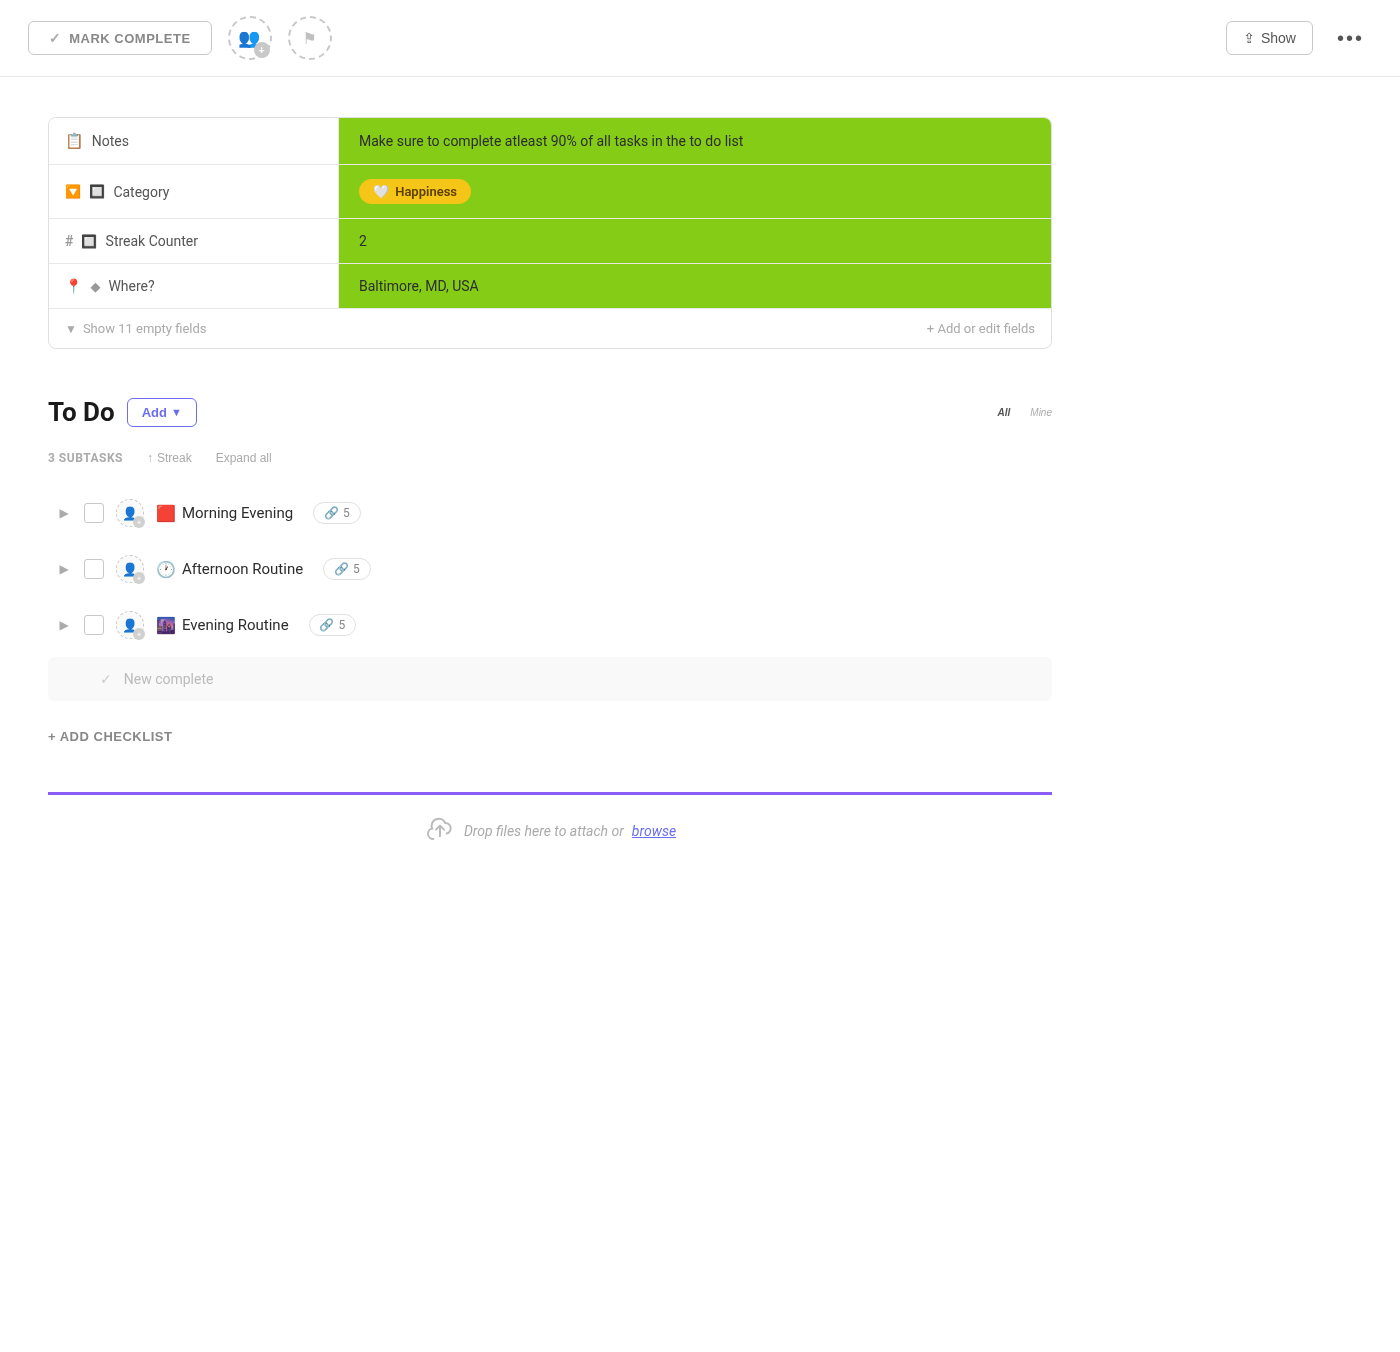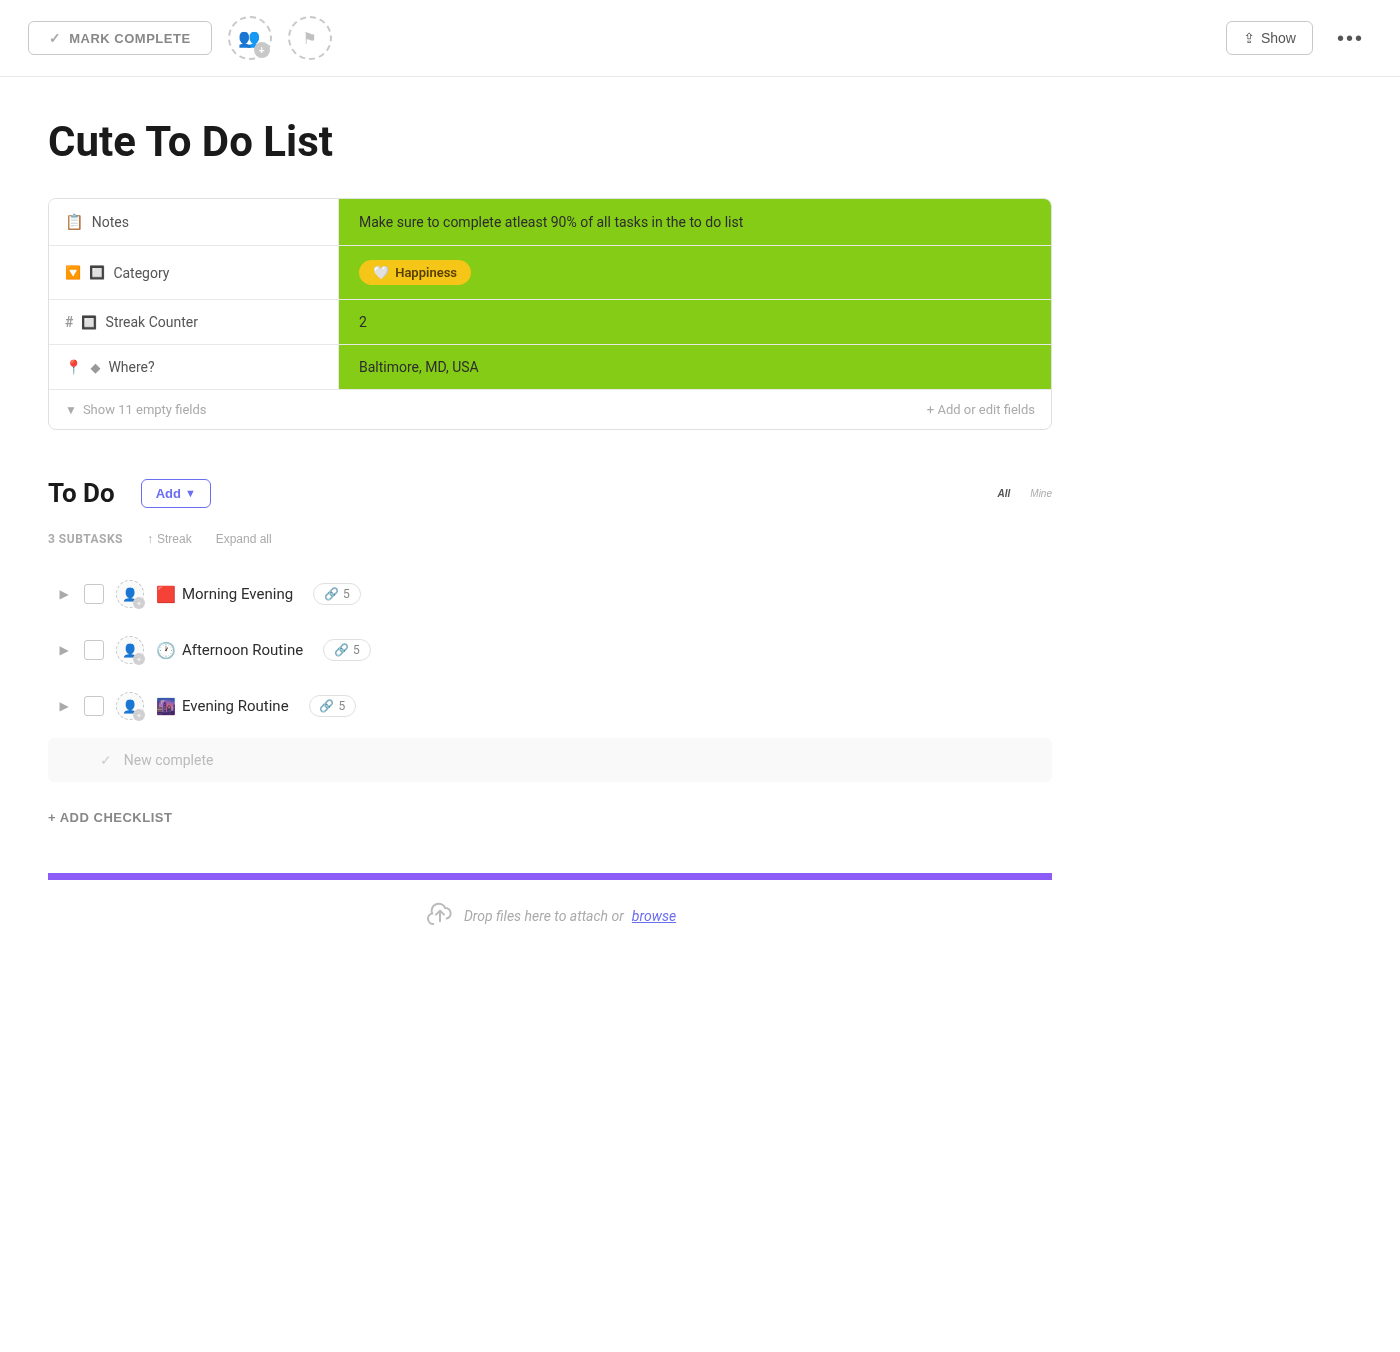--- a/index.html
+++ b/index.html
@@ -172,21 +172,21 @@
       font-size: 13px;
       color: #aaa;
       cursor: pointer;
     }
 
     
     .todo-section { margin-bottom: 40px; }
     .todo-header {
       display: flex;
       align-items: center;
-      gap: 26px;
+      gap: 12px;
       margin-bottom: 24px;
     }
     .todo-title {
       font-size: 26px;
       font-weight: 700;
       color: #1a1a1a;
     }
     .add-btn {
       display: flex;
       align-items: center;
@@ -348,21 +348,21 @@
       text-align: right;
     }
 
     
     .drop-zone {
       display: flex;
       align-items: center;
       justify-content: center;
       gap: 8px;
       padding: 20px;
-      border-top: 7px solid #8b5cf6;
+      border-top: 3px solid #8b5cf6;
       color: #aaa;
       font-size: 14px;
       font-style: italic;
       margin-top: 20px;
     }
     .drop-zone .browse-link {
       color: #6b6ef0;
       text-decoration: underline;
       cursor: pointer;
       font-style: italic;
@@ -398,21 +398,20 @@
     <span>Show</span>
   </button>
 
   <button class="more-btn">
     <span>•••</span>
   </button>
 </div>
 
 <div class="main-content">
 
-  <h1 class="page-title">Cute To Do List</h1>
 
   <div class="fields-table">
 
     <div class="field-row">
       <div class="field-label">
         <span class="field-icon">📋</span>
         <span>Notes</span>
       </div>
       <div class="field-value">
         <span>Make sure to complete atleast 90% of all tasks in the to do list</span>

